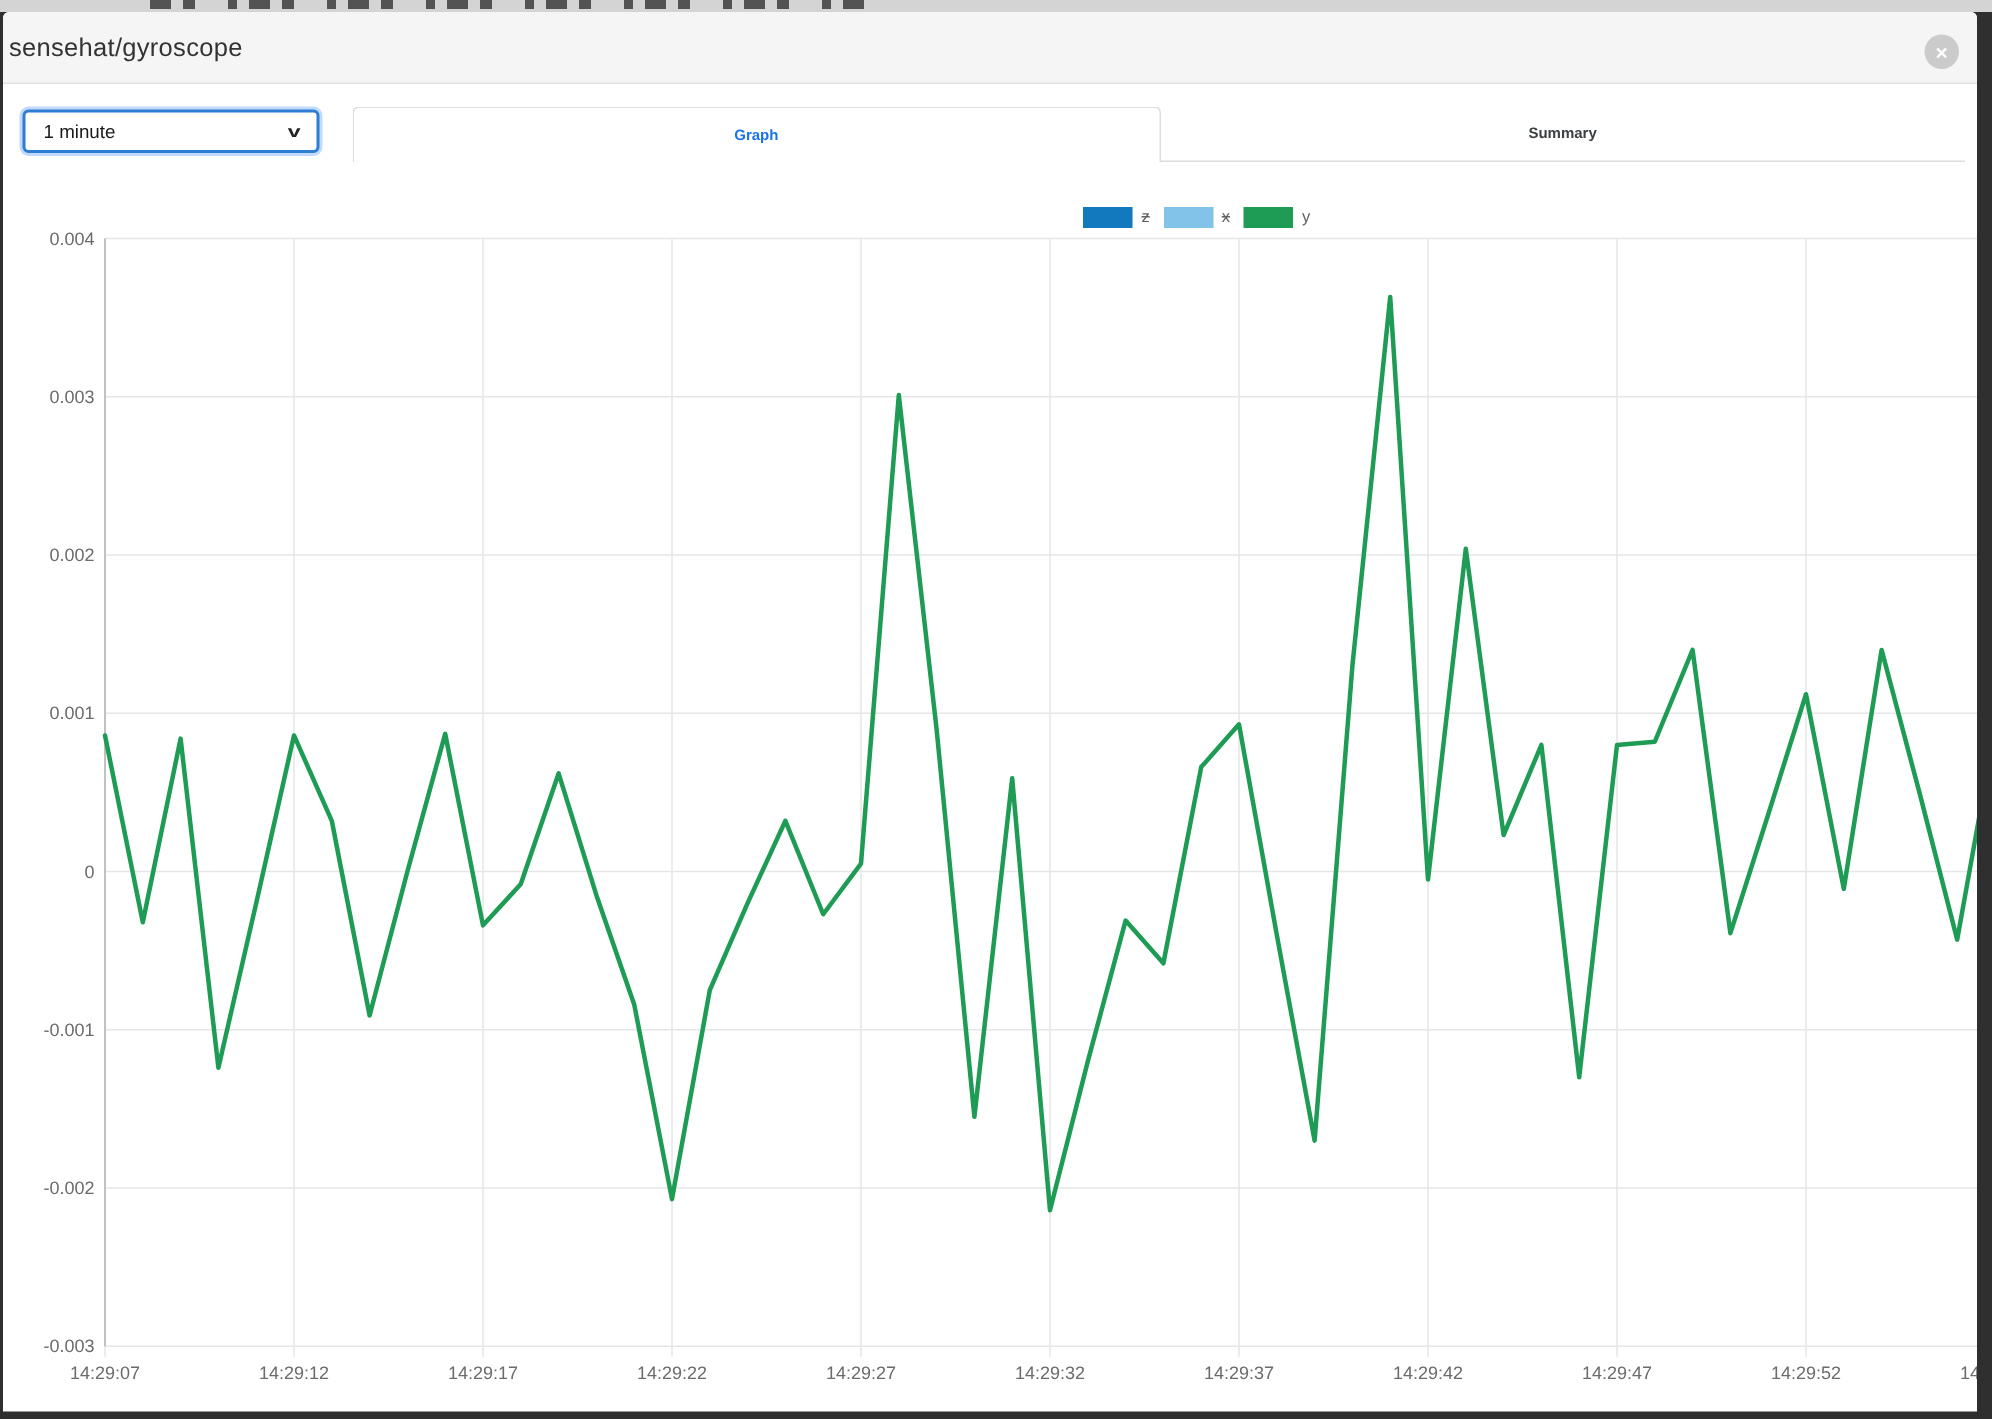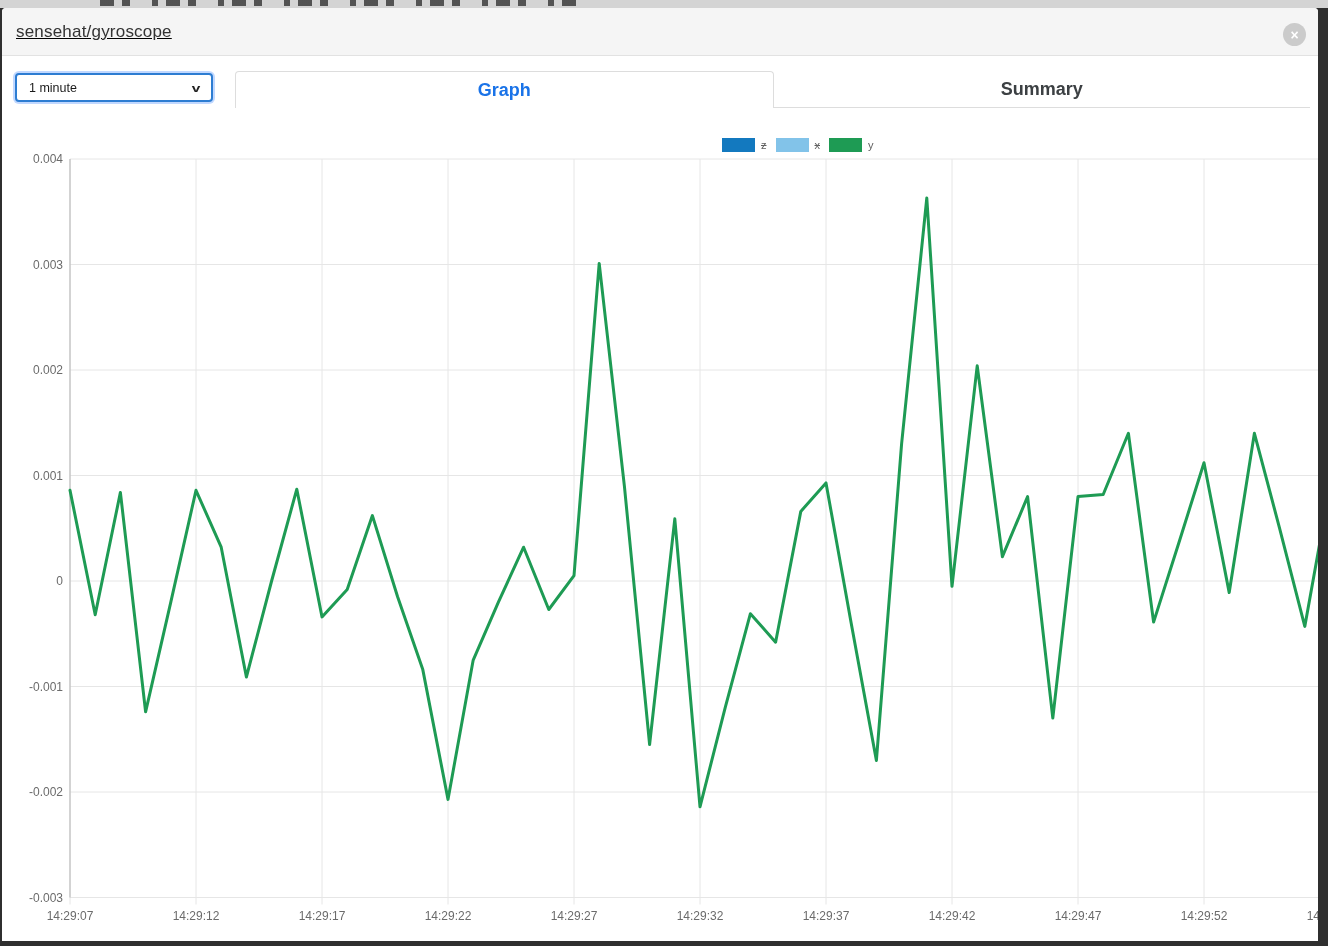--- a/index.html
+++ b/index.html
@@ -23,21 +23,21 @@
     opacity:.85;
   }
   .modal {
     position:absolute; left:2px; top:8px; width:1316px; height:933px;
     background:#ffffff; border-radius:4px 4px 0 0;
     overflow:hidden;
   }
   .modal-header {
     position:absolute; left:0; top:0; width:100%; height:48px;
     background:#f5f5f5; border-bottom:1px solid #e2e2e2;
-    display:flex; align-items:center; padding:0 14px;text-decoration:underline;
+    display:flex; align-items:center; padding:0 4px;
   }
   .modal-title { font-size:17px; color:#333; letter-spacing:.2px; }
   .close-btn {
     position:absolute; right:12px; top:15px; width:23px; height:23px;
     border-radius:50%; background:#cbcbcb; color:#ffffff;
     display:flex; align-items:center; justify-content:center;
     font-size:14px; font-weight:bold; cursor:pointer; line-height:1;
   }
   
   .interval-select {
@@ -51,21 +51,21 @@
     margin-left:auto; font-size:11px; color:#222; font-weight:bold;
     transform:scaleX(1.4);
   }
   
   .tabs {
     position:absolute; left:233px; top:63px; width:1075px; height:37px;
     display:flex;
   }
   .tab {
     flex:1; display:flex; align-items:center; justify-content:center;
-    font-size:18px; font-weight:bold; color:#3c4043; cursor:pointer;
+    font-size:10px; font-weight:bold; color:#3c4043; cursor:pointer;
     border-bottom:1px solid #ddd; background:transparent;
   }
   .tab.active {
     background:#fff; color:#1a73e8;
     border:1px solid #ddd; border-bottom:none;
     border-radius:4px 4px 0 0; font-weight:bold;
   }
   
   .legend {
     position:absolute; left:720px; top:129px; height:16px;

